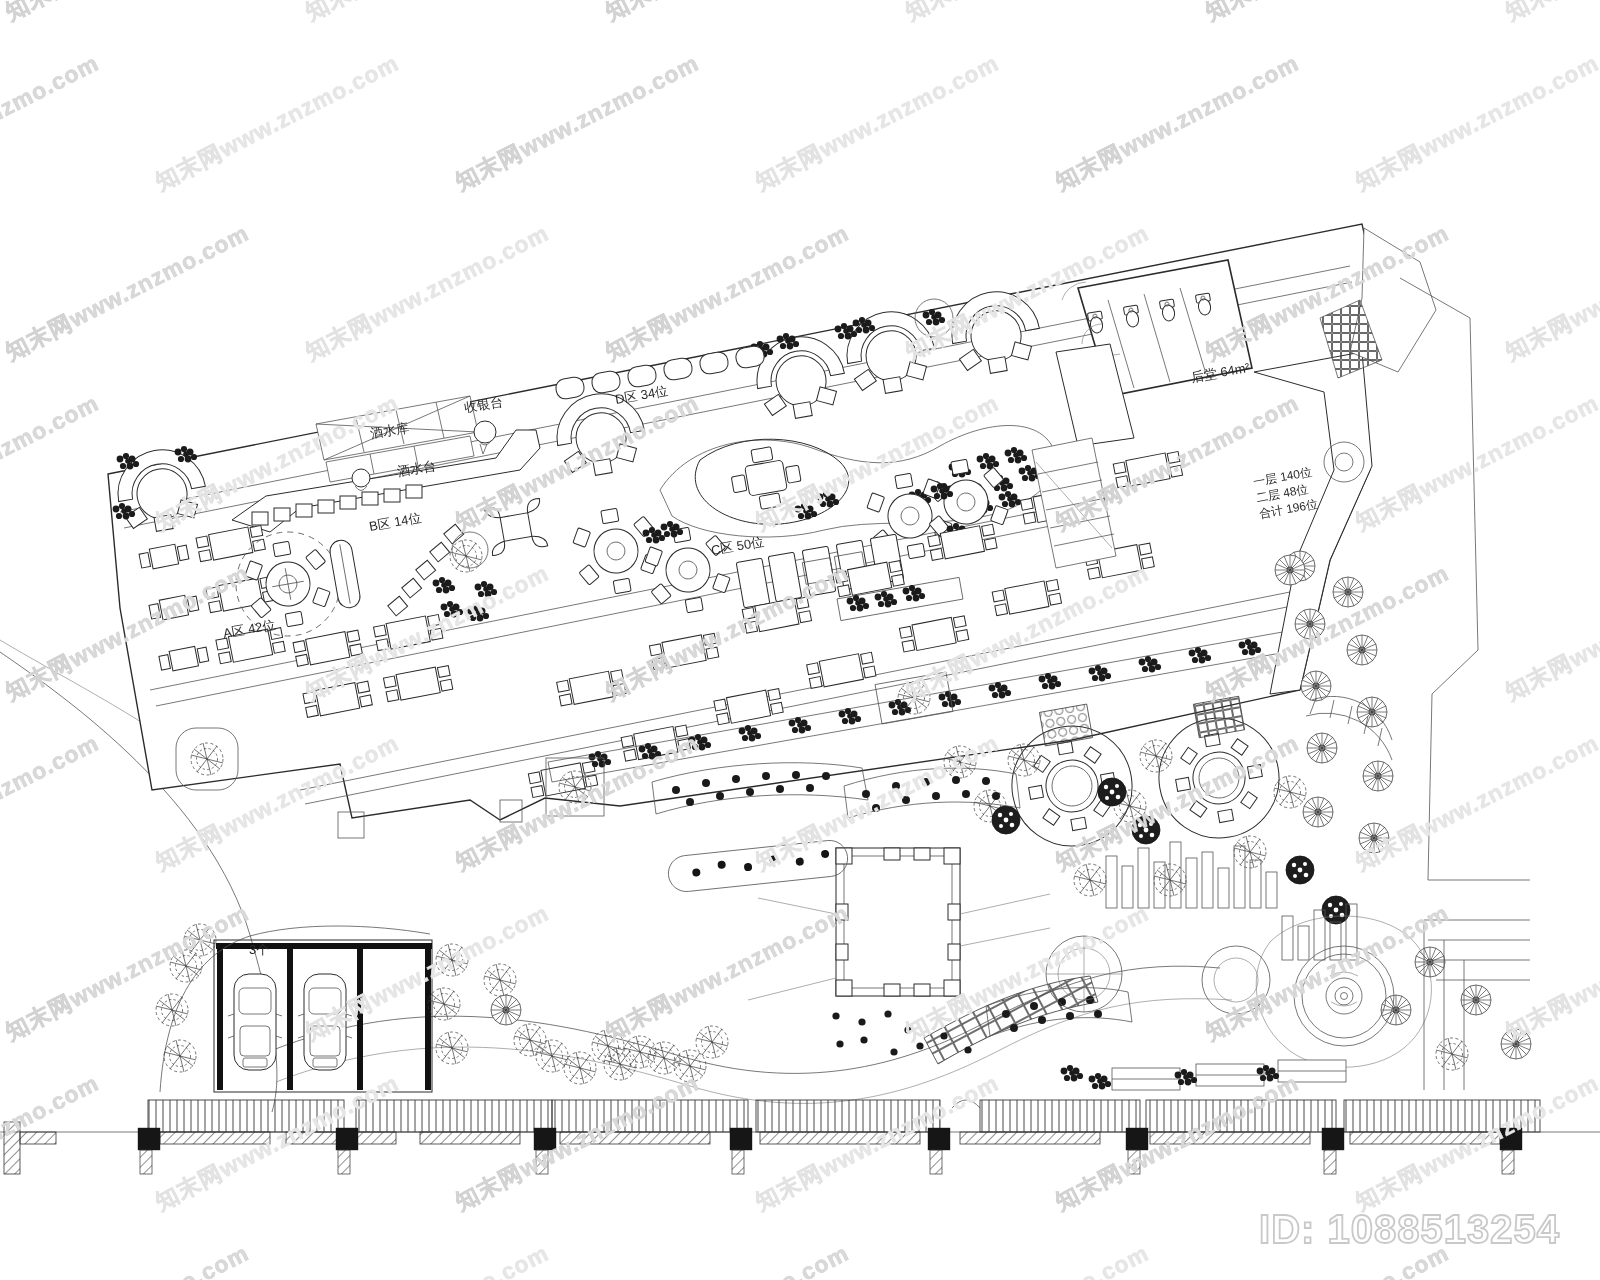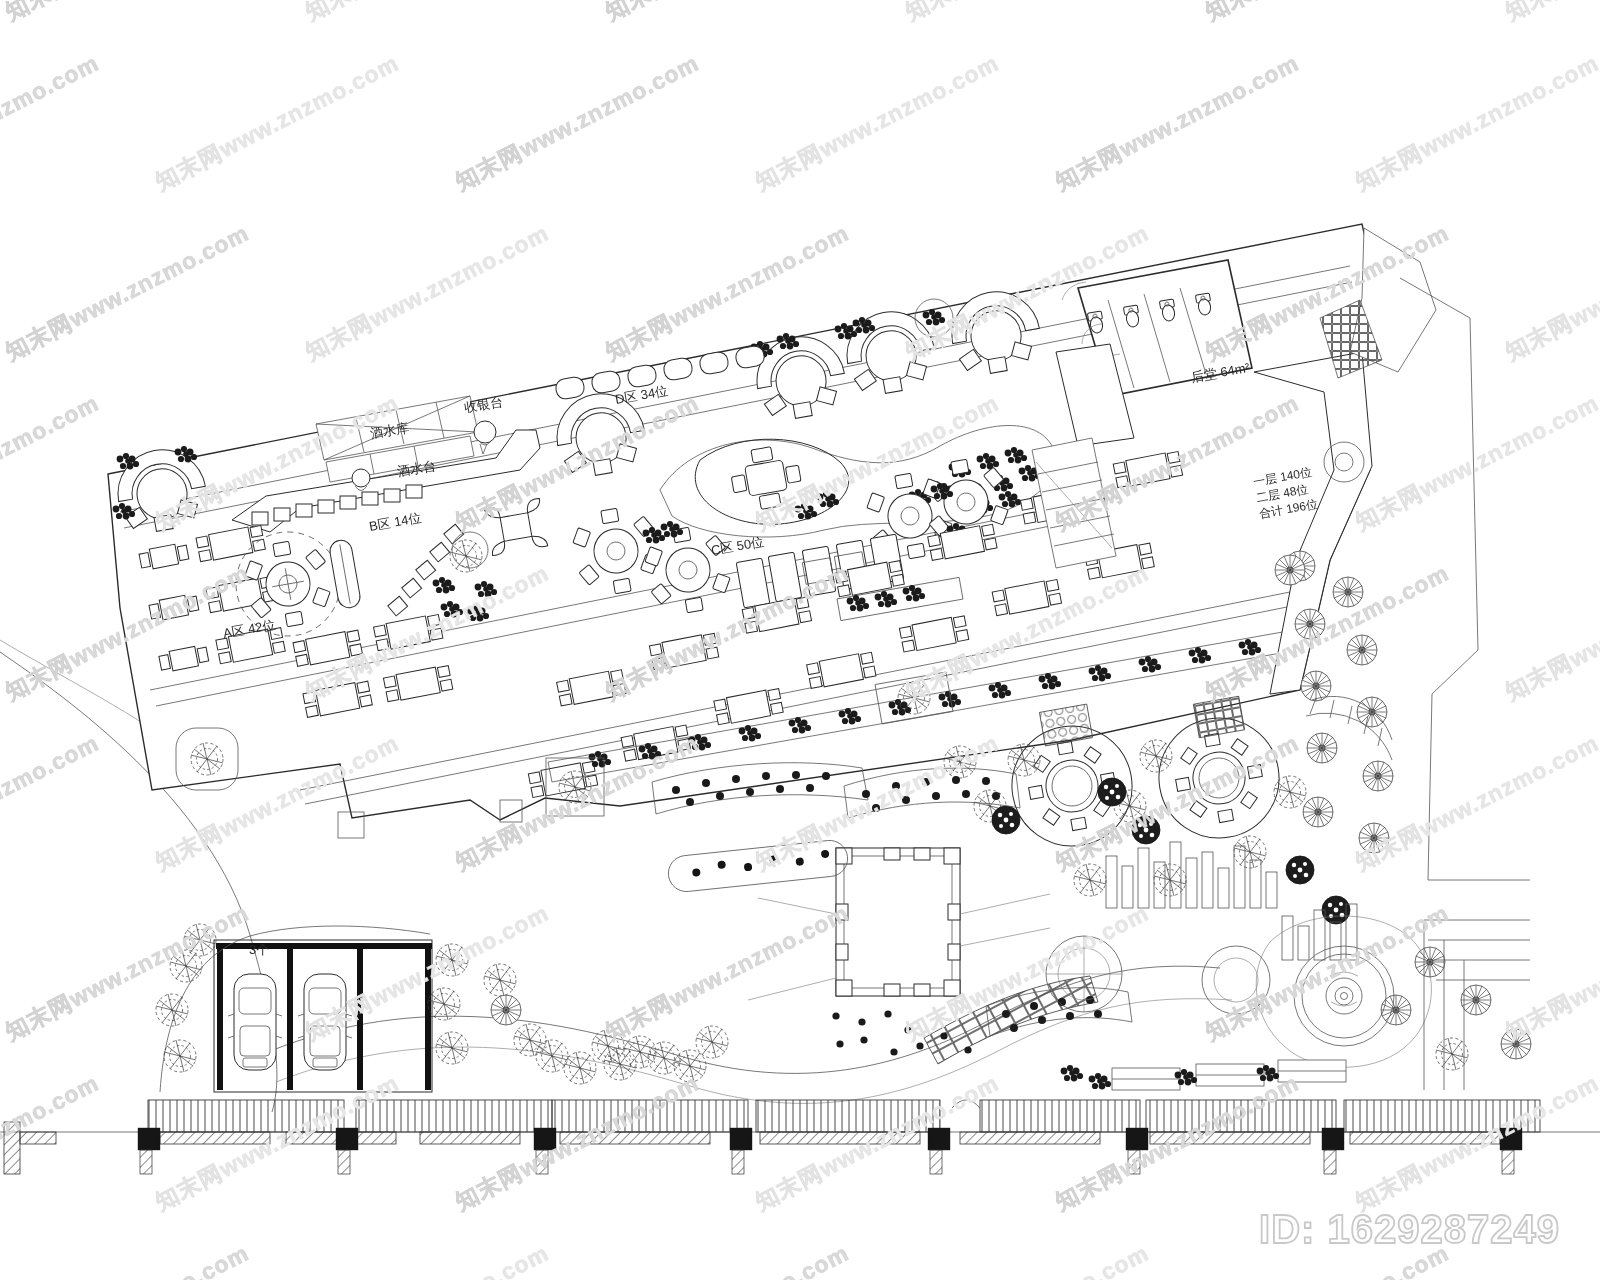--- a/index.html
+++ b/index.html
@@ -933,15 +933,15 @@
       <div class="wm" style="left: 1050px; top: 1190px;">知末网www.znzmo.com</div>
       <div class="wm lite" style="left: 1350px; top: 1190px;">知末网www.znzmo.com</div>
       <div class="wm" style="left: 0px; top: 1360px;">知末网www.znzmo.com</div>
       <div class="wm lite" style="left: 300px; top: 1360px;">知末网www.znzmo.com</div>
       <div class="wm" style="left: 600px; top: 1360px;">知末网www.znzmo.com</div>
       <div class="wm lite" style="left: 900px; top: 1360px;">知末网www.znzmo.com</div>
       <div class="wm" style="left: 1200px; top: 1360px;">知末网www.znzmo.com</div>
       <div class="wm lite" style="left: 1500px; top: 1360px;">知末网www.znzmo.com</div>
     </div>
 
-  <div class="zm-id">ID: 1629287249</div>
+  <div class="zm-id">ID: 1088513254</div>
 
 </div>
 
 </body></html>

